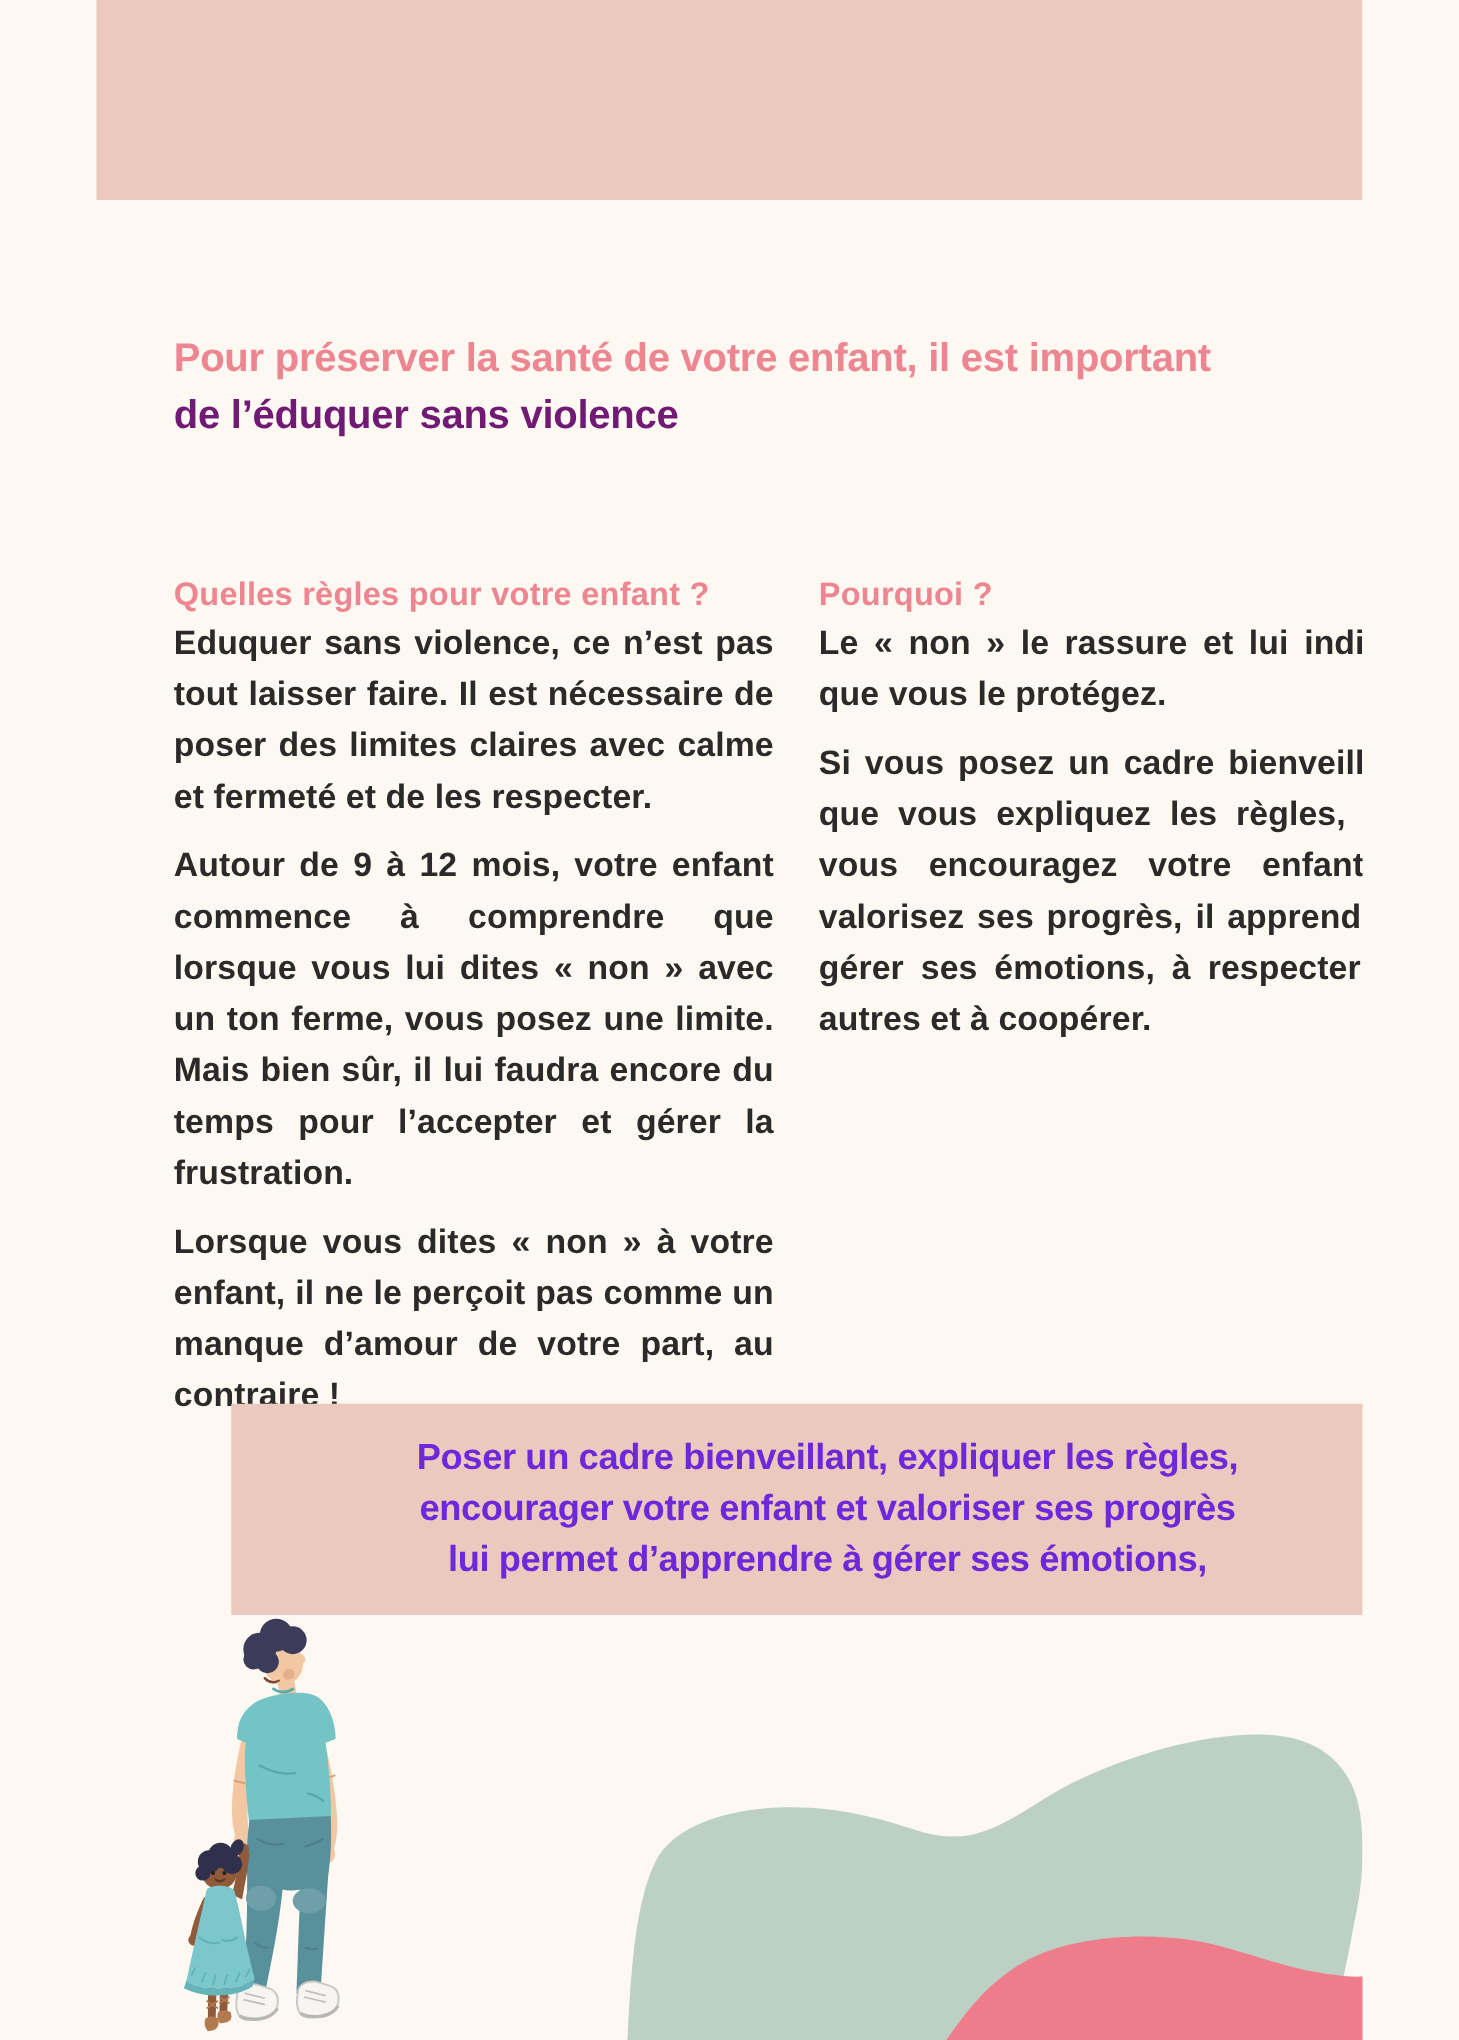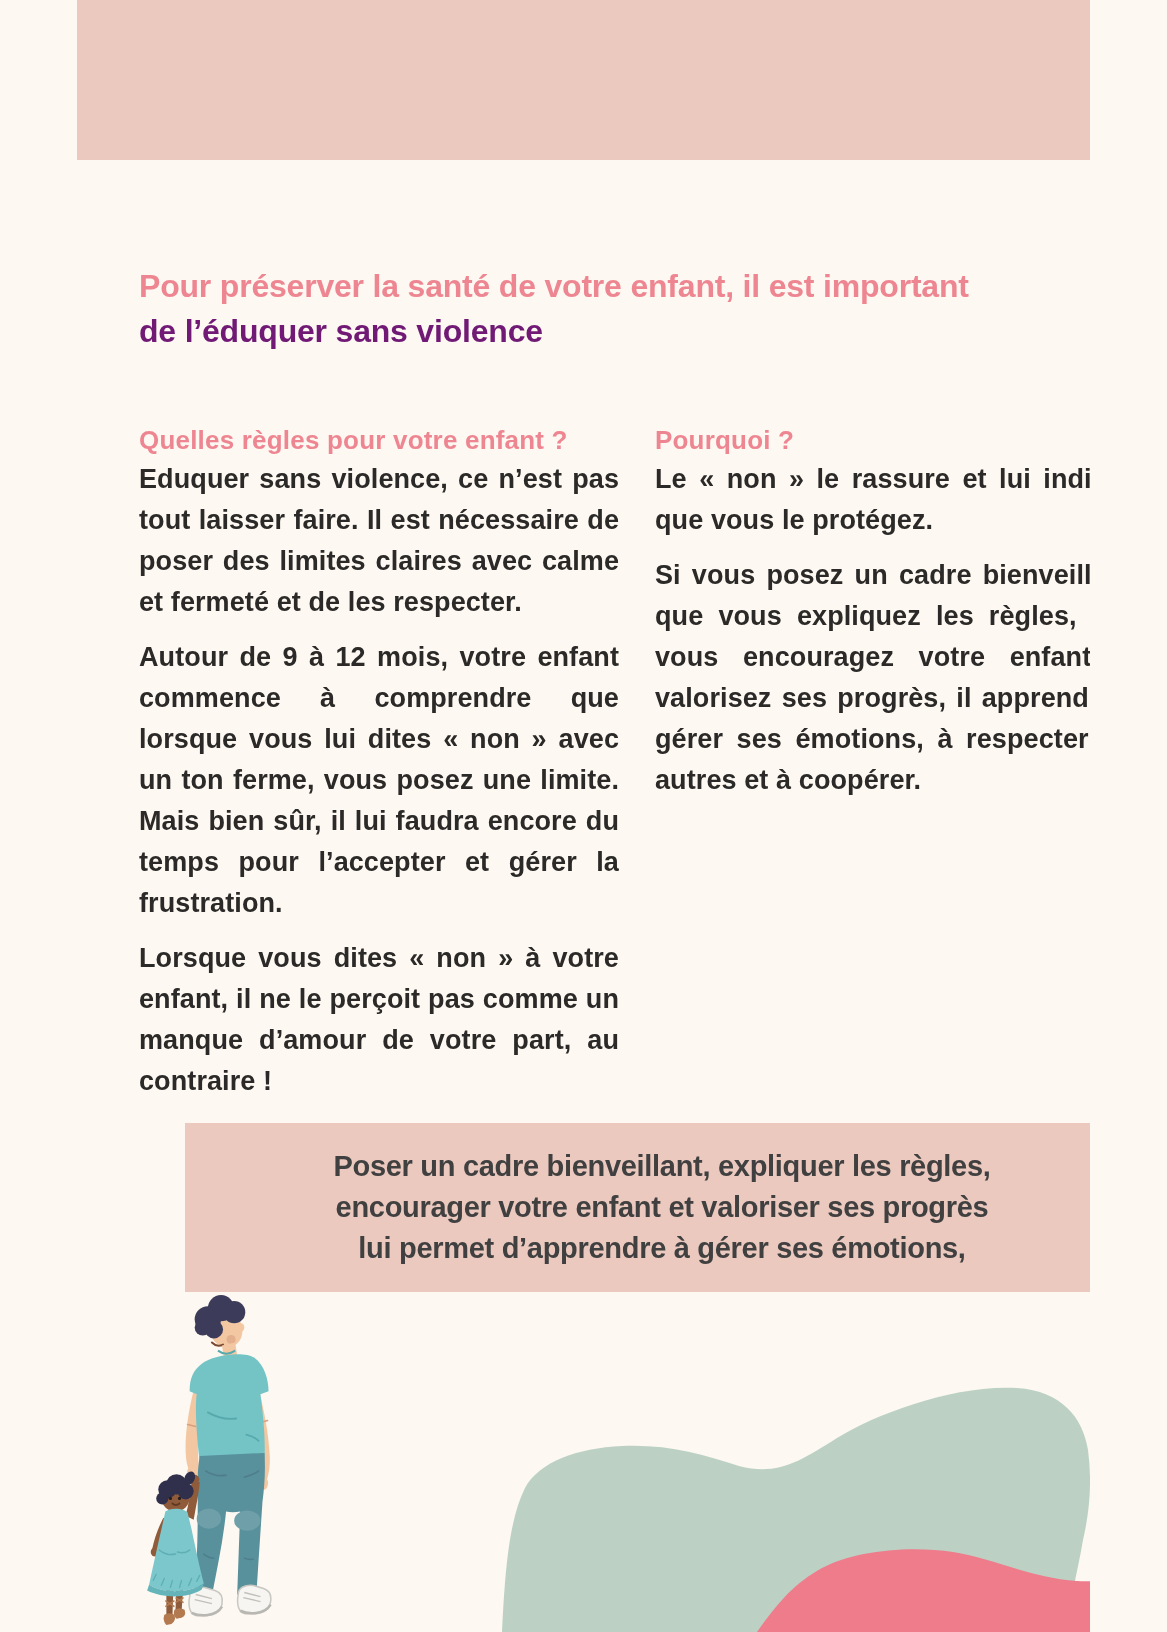--- a/index.html
+++ b/index.html
@@ -13,34 +13,34 @@
     position:absolute; left:0; top:0; width:100%; height:160px;
     background:#ECC9BF;
   }
   .title{
     position:absolute; left:62px; top:264px; width:1010px;
     font-size:32px; font-weight:bold; line-height:45px; letter-spacing:-0.2px;
   }
   .title .t1{ display:block; color:#EE8692; }
   .title .t2{ display:block; color:#701a75; }
   .col{
-    position:absolute; top:422px; font-size:27px; line-height:41px;
+    position:absolute; top:457px; font-size:27px; line-height:41px;
     color:#2B2A28; text-align:justify; letter-spacing:0.1px;
   }
   .col h2{
     font-size:26px; line-height:37px; color:#EE8692;
     text-align:left; letter-spacing:0.2px; font-weight:bold;
   }
   .col p{ margin:14px 0 0 0;font-weight:bold; }
   .col p:first-of-type{ margin-top:0; }
   .col-left{ left:62px;  width:480px; }
   .col-right{ left:578px; width:485px; }
   .callout{
     position:absolute; left:108px; top:1123px; width:954px; height:169px;
-    background:#EBC9BF; color:#404040;
+    background:#EBC9BF; color:#6d28d9;
     display:flex; flex-direction:column; justify-content:center; align-items:center;
     text-align:center; font-weight:bold; font-size:29px; line-height:41px;
     letter-spacing:-0.3px;
   }
   .illustration{ position:absolute; left:68px; top:1293px; width:152px; height:339px; }
   .blobs{ position:absolute; left:0; top:1380px; width:1167px; height:252px; }
 </style>
 </head>
 <body>
 

